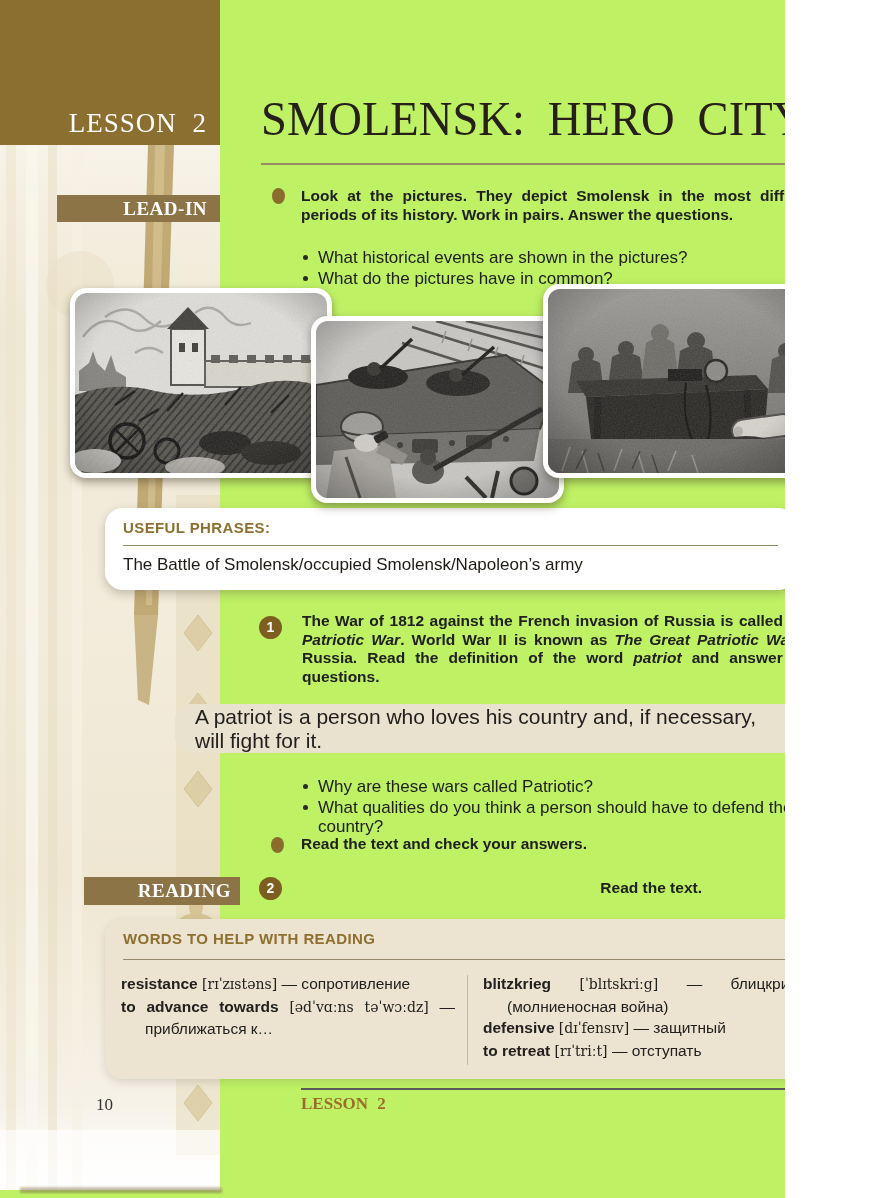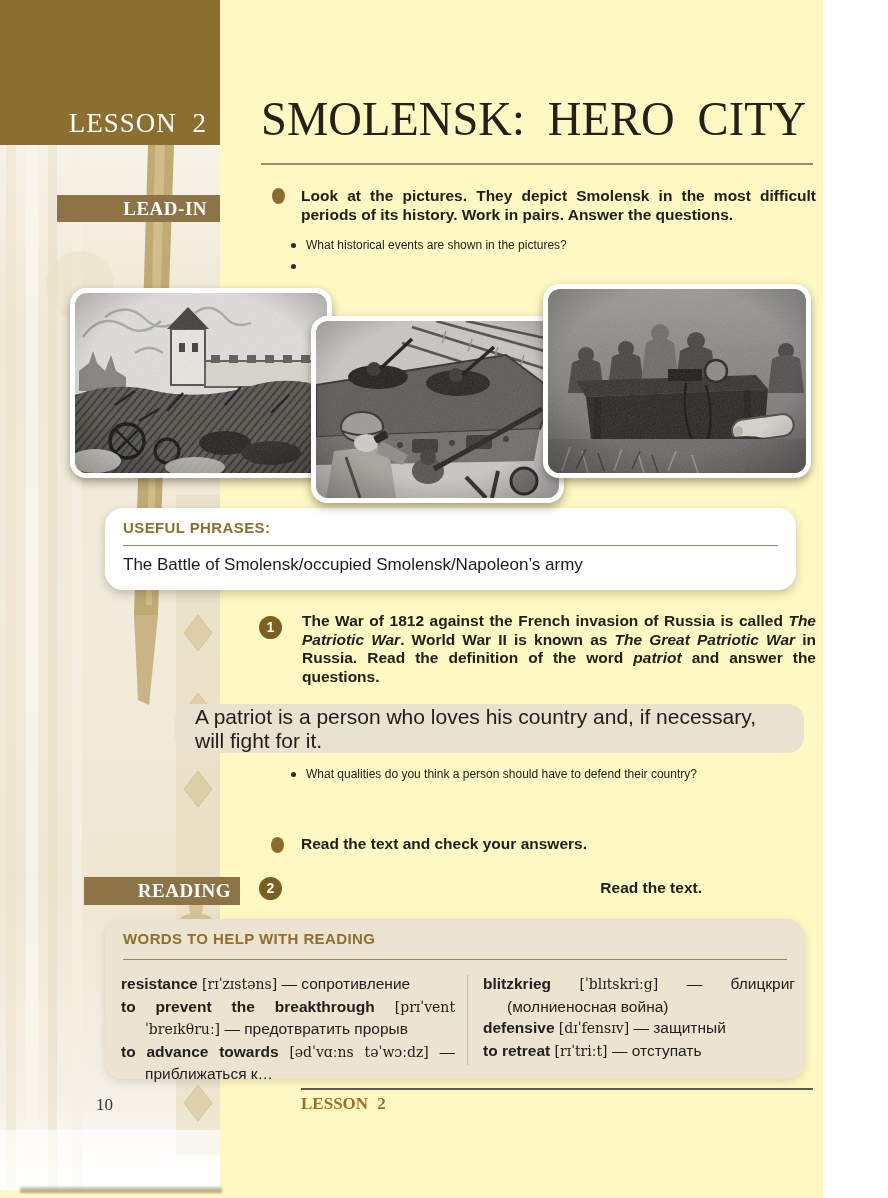--- a/index.html
+++ b/index.html
@@ -1,17 +1,17 @@
 <!DOCTYPE html>
 <html><head>
 <meta charset="utf-8">
 <style>
   html,body{margin:0;padding:0;background:#ffffff;}
-  .page{position:relative;width:785px;height:1198px;background:#fef9c3;overflow:hidden;
-        font-family:"Liberation Sans",sans-serif;color:#21201e;padding-left:38px;}
+  .page{position:relative;width:785px;height:1198px;background:#bef264;overflow:hidden;
+        font-family:"Liberation Sans",sans-serif;color:#21201e;}
   
   .left-strip{position:absolute;left:0;top:145px;width:220px;height:1045px;
     background:linear-gradient(180deg,#f7f3e8 0%,#efe8d5 18%,#f2ecdc 45%,#efe7d2 70%,#f6f2e8 92%,#ffffff 100%);}
   .strip-edge{position:absolute;left:20px;top:1187px;width:202px;height:6px;
     background:linear-gradient(#b3a37f,#6f603f);opacity:.55;filter:blur(1px);}
   
   .top-block{position:absolute;left:0;top:0;width:220px;height:145px;background:#8a6f30;}
   .lesson-label{position:absolute;right:13px;bottom:6px;color:#fff;
     font-family:"Liberation Serif",serif;font-size:27px;letter-spacing:1px;word-spacing:8px;}
   .title{position:absolute;left:261px;top:92px;white-space:nowrap;color:#262019;
@@ -23,21 +23,21 @@
     font-weight:bold;text-align:right;letter-spacing:.5px;}
   .lead-band{left:57px;top:195px;width:163px;height:27px;font-size:19px;line-height:27px;padding-right:13px;box-sizing:border-box;}
   .pre-band{left:84px;top:636px;width:156px;height:47px;font-size:19px;line-height:23px;padding:2px 9px 0 0;box-sizing:border-box;}
   .reading-band{left:84px;top:877px;width:156px;height:28px;font-size:19px;line-height:28px;padding-right:9px;box-sizing:border-box;}
   
   .oval{position:absolute;width:13px;height:16px;border-radius:50%;background:#8a6d2c;}
   .badge{position:absolute;width:23px;height:23px;border-radius:50%;background:#7c5e20;color:#fff;
     font-weight:bold;font-size:14px;line-height:23px;text-align:center;}
   
   .bold-instr{position:absolute;font-weight:bold;font-size:15.5px;line-height:18.5px;text-align:justify;}
-  .qlist{position:absolute;list-style:none;margin:0;padding:0;font-size:12px;line-height:19.5px;}
+  .qlist{position:absolute;list-style:none;margin:12px;padding:0;font-size:17px;line-height:19.5px;}
   .qlist li{position:relative;padding-left:17px;margin:0 0 1px 0;}
   .dot{position:absolute;left:2px;top:7px;width:5px;height:5px;border-radius:50%;background:#2a2a2a;}
   
   .photo{position:absolute;background:#fff;border-radius:16px;padding:5px;
     box-shadow:0 4px 9px rgba(60,50,30,.45);margin:0;}
   .photo .ph-in{border-radius:12px;overflow:hidden;width:100%;height:100%;}
   .photo svg{display:block;width:100%;height:100%;}
   .photo1{left:70px;top:288px;width:252px;height:180px;z-index:1;}
   .photo2{left:311px;top:316px;width:243px;height:177px;z-index:2;}
   .photo3{left:543px;top:284px;width:258px;height:184px;z-index:3;}
@@ -115,21 +115,21 @@
     <span class="lesson-label">LESSON 2</span>
   </div>
   <h1 class="title" style="margin:0;font-weight:normal;">SMOLENSK: HERO CITY</h1>
   <div class="title-rule"></div>
 
   <div class="band lead-band">LEAD-IN</div>
   <span class="oval" style="left:272px;top:188px;"></span>
   <p class="bold-instr lead-instr" style="position:absolute;margin:0;">Look at the pictures. They depict Smolensk in the most difficult periods of its history. Work in pairs. Answer the questions.</p>
   <ul class="qlist" style="left:289px;top:236px;width:525px;">
     <li><span class="dot"></span><span>What historical events are shown in the pictures?</span></li>
-    <li><span class="dot"></span></li>
+    <li><span class="dot"></span><span>What do the pictures have in common?</span></li>
   </ul>
 
   <figure class="photo photo1">
     <div class="ph-in">
         <svg viewBox="0 0 252 180" preserveAspectRatio="none">
       <defs>
         <filter id="grainf" x="0" y="0" width="100%" height="100%">
           <feTurbulence type="fractalNoise" baseFrequency="0.8" numOctaves="3" seed="4" result="t"></feTurbulence>
           <feColorMatrix in="t" type="saturate" values="0" result="g"></feColorMatrix>
           <feComponentTransfer in="g">
@@ -306,37 +306,37 @@
   </div>
 
   <span class="badge" style="left:259px;top:616px;">1</span>
   <p class="bold-instr task1" style="position:absolute;margin:0;"><span>The War of 1812 against the French invasion of Russia is called </span><i>The Patriotic War</i><span>. World War II is known as </span><i>The Great Patriotic War</i><span> in Russia. Read the definition of the word </span><i>patriot</i><span> and answer the questions.</span></p>
 
   <div class="def-box">
     <span>A patriot is a person who loves his country and, if necessary, will fight for it.</span>
   </div>
 
   <ul class="qlist" style="left:289px;top:765px;width:516px;">
+    <li><span class="dot"></span><span>Why are these wars called Patriotic?</span></li>
     <li><span class="dot"></span><span>What qualities do you think a person should have to defend their country?</span></li>
   </ul>
 
   <span class="oval" style="left:271px;top:837px;"></span>
   <p class="bold-instr check-text" style="position:absolute;margin:0;">Read the text and check your answers.</p>
 
   <div class="band reading-band">READING</div>
   <span class="badge" style="left:259px;top:877px;">2</span>
   <p class="bold-instr read-text" style="position:absolute;margin:0;">Read the text.</p>
 
   <div class="words-box">
     <span class="box-label">WORDS TO HELP WITH READING</span>
     <div class="wb-rule"></div>
     <div class="vdivider"></div>
     <div class="vcol vcol-left">
       <p class="entry"><b>resistance</b> <span class="phon">[rɪˈzɪstəns]</span> <span>— сопротивление</span></p>
-      <p class="entry"><b>to prevent the breakthrough</b> <span class="phon">[prɪˈvent ˈbreɪkθruː]</span> <span>— предотвратить прорыв</span></p>
       <p class="entry"><b>to advance towards</b> <span class="phon">[ədˈvɑːns təˈwɔːdz]</span> <span>— приближаться к…</span></p>
     </div>
     <div class="vcol vcol-right">
       <p class="entry"><b>blitzkrieg</b> <span class="phon">[ˈblɪtskriːg]</span> <span>— блицкриг (молниеносная война)</span></p>
       <p class="entry"><b>defensive</b> <span class="phon">[dɪˈfensɪv]</span> <span>— защитный</span></p>
       <p class="entry"><b>to retreat</b> <span class="phon">[rɪˈtriːt]</span> <span>— отступать</span></p>
     </div>
   </div>
 
   <div class="footer-rule"></div>

